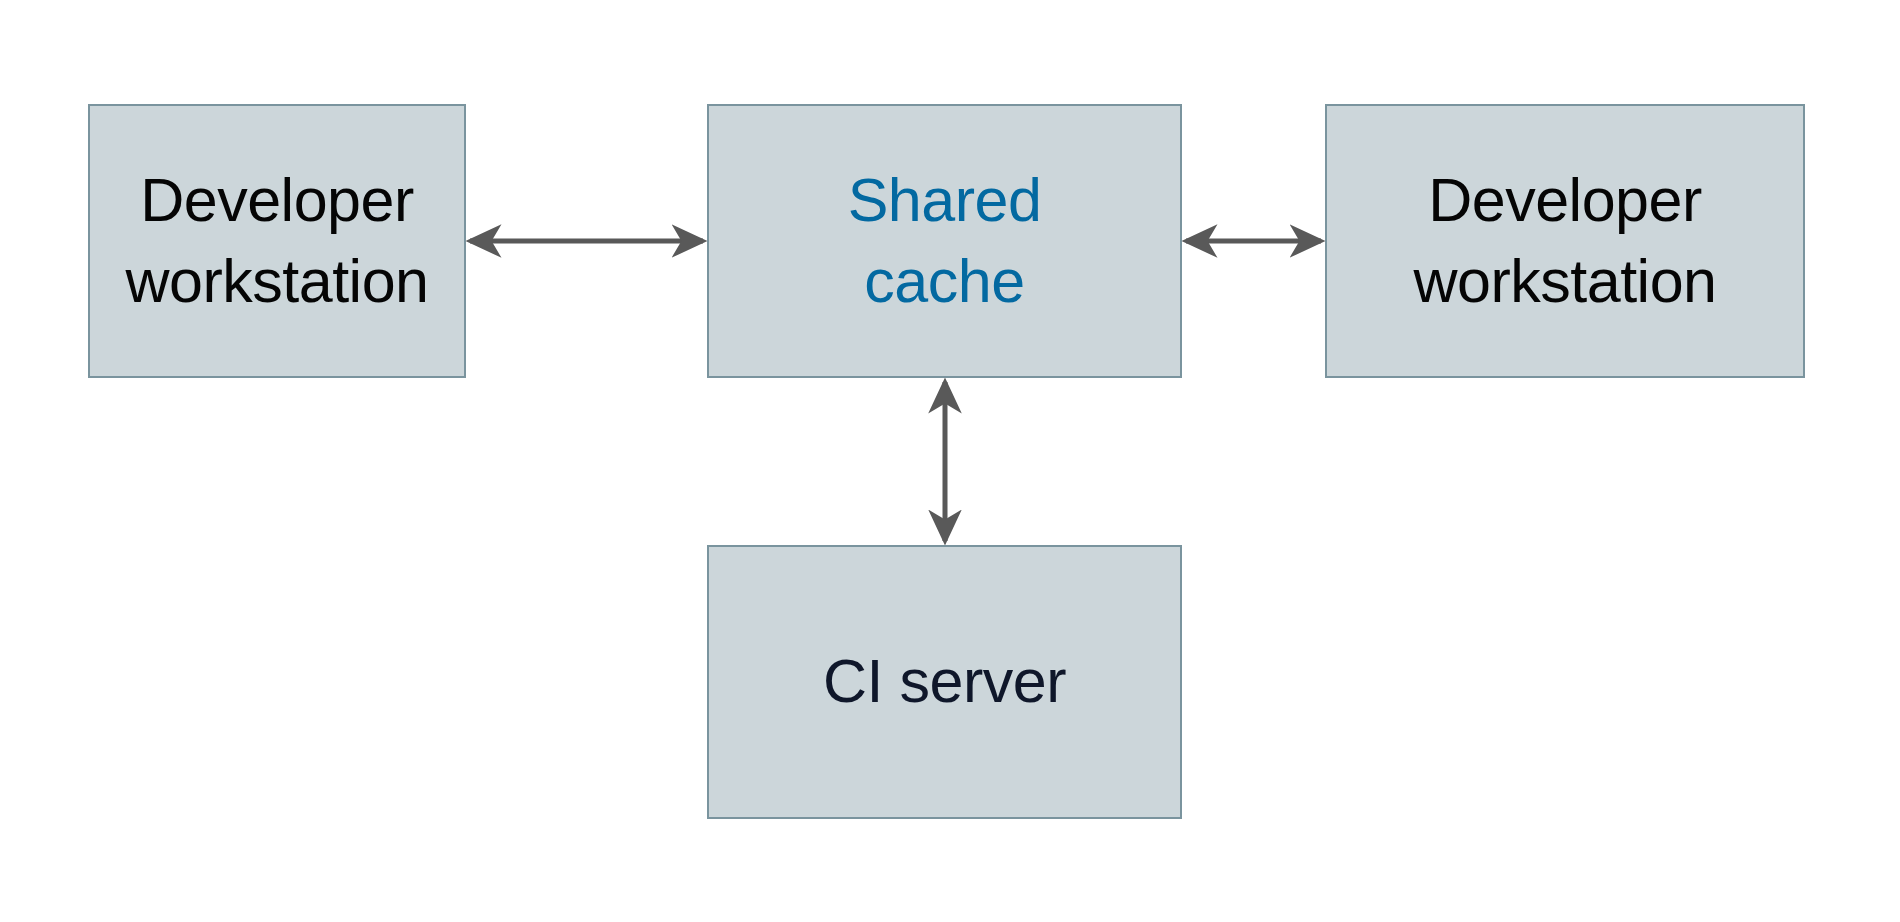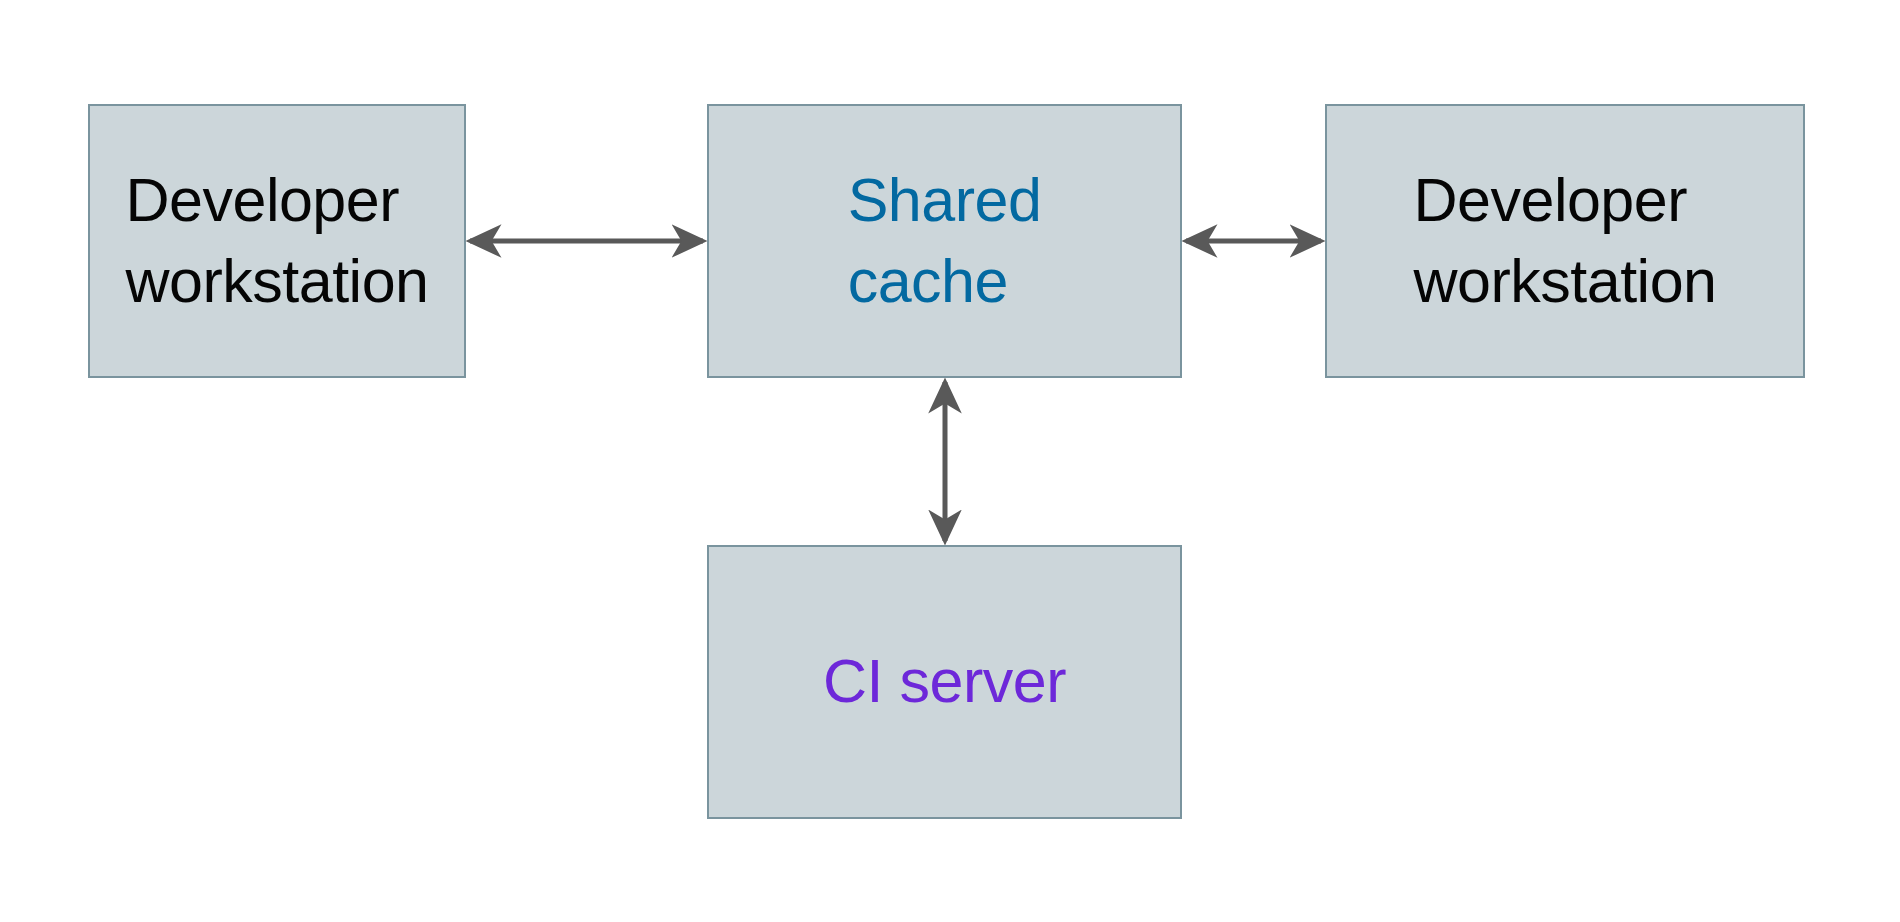--- a/index.html
+++ b/index.html
@@ -20,20 +20,21 @@
     background: #ffffff;
   }
   .node-box {
     position: absolute;
     box-sizing: border-box;
     background: #ccd6da;
     border: 2px solid #7a949e;
     display: flex;
     align-items: center;
     justify-content: center;
+    text-align: center;
   }
   .node-label {
     font-size: 61px;
     line-height: 1.33;
     color: #050505;
     font-weight: 400;
     letter-spacing: -0.5px;
     white-space: pre-line;
     padding: 0 8px;
   }
@@ -75,16 +76,16 @@
     <div class="node-label" style="color: #0369a1;">Shared
 cache</div>
   </div>
 
   <div class="node-box" id="node-2" style="left: 1325px; top: 104px; width: 480px; height: 274px; background: rgb(204, 214, 218); border-color: rgb(122, 148, 158);">
     <div class="node-label" style="color: rgb(5, 5, 5);">Developer
 workstation</div>
   </div>
 
   <div class="node-box" id="node-3" style="left: 707px; top: 545px; width: 475px; height: 274px; background: rgb(204, 214, 218); border-color: rgb(122, 148, 158);">
-    <div class="node-label" style="color: #6d28d9;">CI server</div>
+    <div class="node-label" style="color: #0f172a;">CI server</div>
   </div>
 
 </div>
 
 </body></html>

